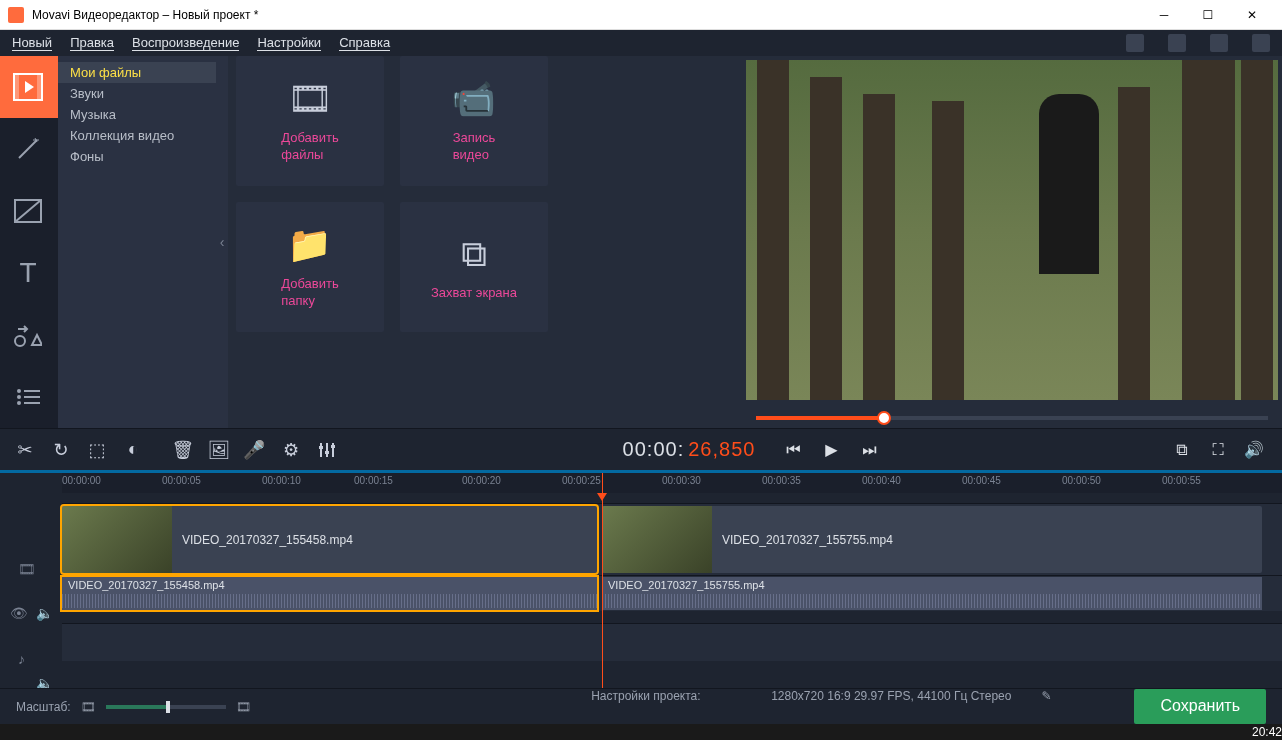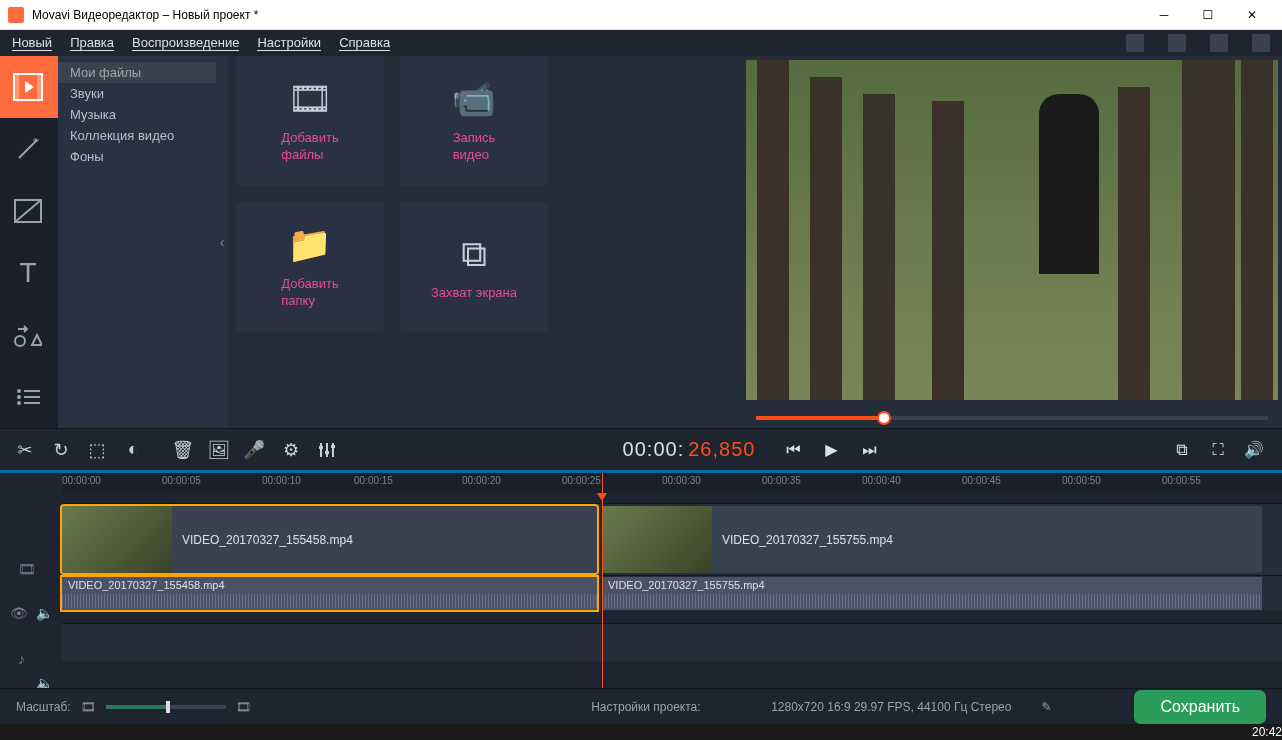--- a/index.html
+++ b/index.html
@@ -18,21 +18,21 @@
 .workspace { display: flex; height: 372px; }
 .lefttoolbar { width: 58px; background: #1a1f2b; display: flex; flex-direction: column; }
 .tbtn { height: 62px; display: flex; align-items: center; justify-content: center; color: #9aa2b0; font-size: 26px; cursor: pointer; border-right: 2px solid transparent; }
 .tbtn.active { background: #ff6b3d; color: #fff; }
 
 .importarea { flex: 0 0 684px; background: #252c3a; padding: 0; display: flex; flex-direction: column; }
 .importtitle { text-align: center; font-size: 26px; color: #c8cedb; padding: 12px 0; }
 .importbody { display: flex; flex: 1; }
 .catcol { width: 158px; background: #2a3142; padding: 6px 0; position: relative; }
 .catitem { padding: 3px 12px; font-size: 13px; color: #b8bec8; cursor: pointer; }
-.catitem.active { color: #a3a3a3; background: #3a4252; }
+.catitem.active { color: #fde047; background: #3a4252; }
 .collapsebar { position: absolute; right: -12px; top: 0; bottom: 0; width: 12px; background: #2a3142; display: flex; align-items: center; justify-content: center; color: #7a8292; font-size: 14px; cursor: pointer; }
 
 .tilegrid { flex: 1; padding: 0 20px; display: grid; grid-template-columns: 148px 148px; grid-template-rows: 130px 130px; gap: 16px; align-content: start; }
 .tile { background: #2a3142; border-radius: 2px; display: flex; flex-direction: column; align-items: center; justify-content: center; cursor: pointer; }
 .tile .ticon { font-size: 36px; color: #c8cedb; margin-bottom: 10px; }
 .tile .tlabel { font-size: 13px; color: #ec4899; text-align: left; line-height: 1.3; white-space: pre-line; }
 
 .preview { flex: 1; background: #252c3a; display: flex; flex-direction: column; }
 .previewvid { flex: 1; margin: 4px 4px 0 4px; background: linear-gradient(180deg, #556b3f 0%, #6b7a4d 50%, #7a8658 100%); position: relative; overflow: hidden; }
 .forest { position: absolute; inset: 0; }
@@ -71,29 +71,29 @@
 .aclip { position: absolute; top: 1px; bottom: 1px; background: #4a5268; display: flex; align-items: flex-start; padding: 2px 6px; overflow: hidden; }
 .aclip.sel { outline: 2px solid #ffa500; }
 .aclip .clipname { font-size: 11px; color: #dce0e6; }
 .wave { position: absolute; bottom: 2px; left: 0; right: 0; height: 14px; background: repeating-linear-gradient(90deg, #7a82a0 0 1px, transparent 1px 3px); opacity: 0.6; }
 
 .mtrack { height: 38px; background: #252c3a; border-top: 1px solid #12161f; margin-top: 12px; }
 
 .playhead { position: absolute; top: 0; bottom: 0; width: 1px; background: #ff4d1a; left: 602px; }
 .playhead::before { content: ""; position: absolute; top: 20px; left: -5px; width: 0; height: 0; border-left: 5px solid transparent; border-right: 5px solid transparent; border-top: 8px solid #ff4d1a; }
 
-.statusbar { position: absolute; bottom: 16px; left: 0; right: 0; height: 36px; background: #1e2430; display: flex; align-items: center; padding: 0 16px; font-size: 12px; color: #9aa2b0; border-top: 1px solid #12161f; }
+.statusbar { position: absolute; bottom: 16px; left: 0; right: 0; height: 36px; background: #1e2430; display: flex; padding: 0 16px; font-size: 12px; color: #9aa2b0; border-top: 1px solid #12161f; }
 .zoom { display: flex; align-items: center; gap: 10px; }
 .zslider { width: 120px; height: 4px; background: #3a4252; position: relative; }
 .zfill { position: absolute; left: 0; top: 0; bottom: 0; width: 50%; background: #2a785a; }
 .zthumb { position: absolute; left: 50%; top: -4px; width: 4px; height: 12px; background: #dce0e6; }
 .projinfo { margin-left: 340px; display: flex; flex-direction: column; gap: 3px; }
 .pirow { display: flex; gap: 20px; }
 .pilabel { width: 160px; }
-.savebtn { margin-left: auto; background: #2a9d5a; color: #fff; padding: 8px 26px; font-size: 16px; border-radius: 7px; cursor: pointer; }
+.savebtn { margin-left: auto; background: #2a9d5a; color: #fff; padding: 8px 26px; font-size: 16px; border-radius: 2px; cursor: pointer; }
 
 .taskbar { position: absolute; bottom: 0; left: 0; right: 0; height: 16px; background: #1a1a1a; display: flex; align-items: center; }
 .taskbar .tbtime { margin-left: auto; color: #fff; font-size: 12px; }
 </style>
 </head>
 <body>
 
 <div class="titlebar">
   <div class="logo"></div>
   <div class="title">Movavi Видеоредактор – Новый проект *</div>

